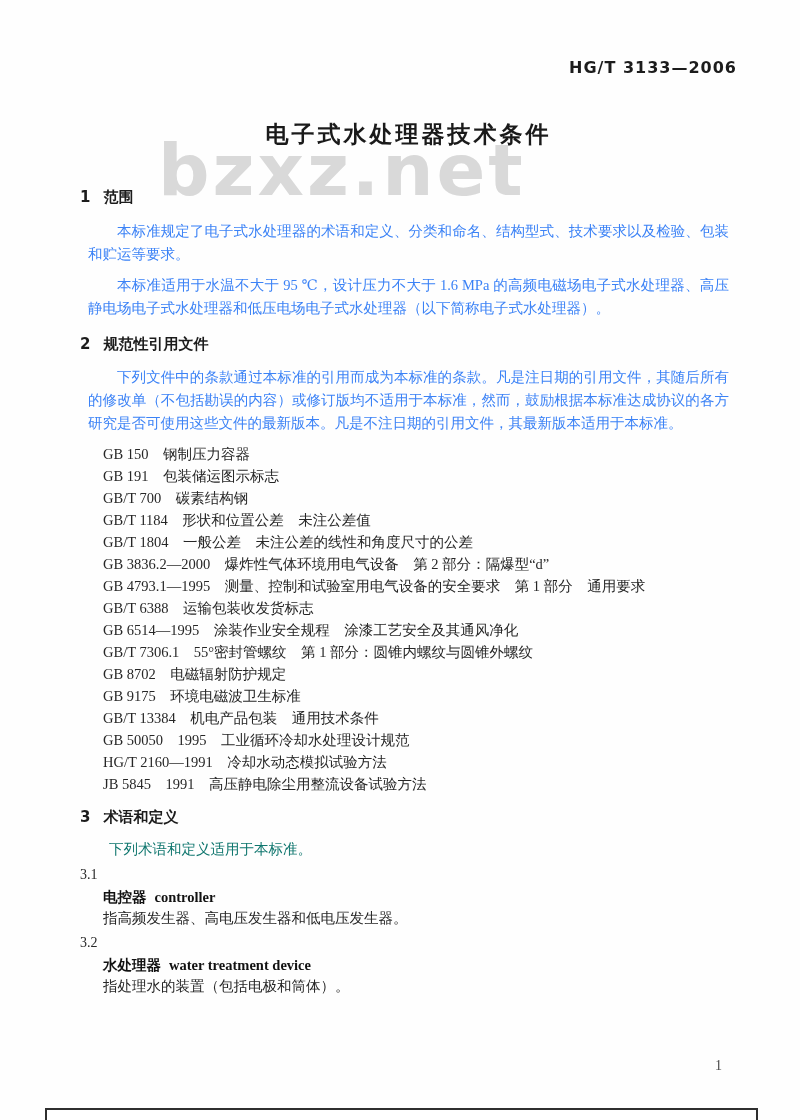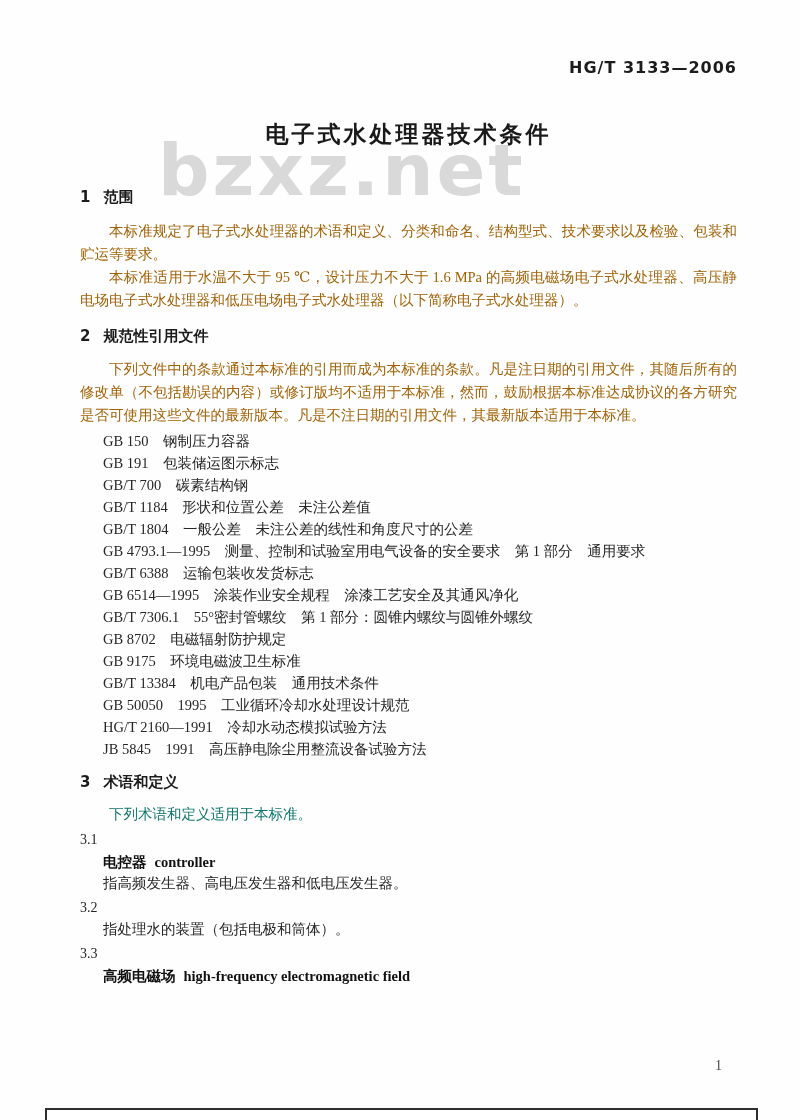--- a/index.html
+++ b/index.html
@@ -51,26 +51,26 @@
     font-weight: bold;
     font-size: 15px;
     color: #1c1c1c;
     line-height: 18px;
   }
   .sec-heading .sec-num { margin-right: 13px; }
   .sec1-heading { margin-top: 38px; margin-bottom: 14px; }
   .sec2-heading { margin-top: 15px; margin-bottom: 13px; }
   .sec3-heading { margin-top: 13px; margin-bottom: 12px; }
   .para {
-    margin: 0;
+    margin: 8px;
     font-size: 14.5px;
     line-height: 23px;
     text-align: justify;
     text-indent: 2em;
-    color: #a16207;
+    color: #3b82f6;
   }
   .ref-list { margin-top: 3px; padding-left: 23px; }
   .ref-item {
     font-size: 14.5px;
     line-height: 22px;
     white-space: nowrap;
     color: #262626;
   }
   .terms-intro {
     margin: 0;
@@ -142,20 +142,21 @@
       <span class="sec-num">2</span><span>规范性引用文件</span>
     </div>
     <p class="para">下列文件中的条款通过本标准的引用而成为本标准的条款。凡是注日期的引用文件，其随后所有的修改单（不包括勘误的内容）或修订版均不适用于本标准，然而，鼓励根据本标准达成协议的各方研究是否可使用这些文件的最新版本。凡是不注日期的引用文件，其最新版本适用于本标准。</p>
 
     <div class="ref-list">
       <div class="ref-item">GB 150　钢制压力容器</div>
       <div class="ref-item">GB 191　包装储运图示标志</div>
       <div class="ref-item">GB/T 700　碳素结构钢</div>
       <div class="ref-item">GB/T 1184　形状和位置公差　未注公差值</div>
       <div class="ref-item">GB/T 1804　一般公差　未注公差的线性和角度尺寸的公差</div>
+      <div class="ref-item">GB 3836.2—2000　爆炸性气体环境用电气设备　第 2 部分：隔爆型“d”</div>
       <div class="ref-item">GB 4793.1—1995　测量、控制和试验室用电气设备的安全要求　第 1 部分　通用要求</div>
       <div class="ref-item">GB/T 6388　运输包装收发货标志</div>
       <div class="ref-item">GB 6514—1995　涂装作业安全规程　涂漆工艺安全及其通风净化</div>
       <div class="ref-item">GB/T 7306.1　55°密封管螺纹　第 1 部分：圆锥内螺纹与圆锥外螺纹</div>
       <div class="ref-item">GB 8702　电磁辐射防护规定</div>
       <div class="ref-item">GB 9175　环境电磁波卫生标准</div>
       <div class="ref-item">GB/T 13384　机电产品包装　通用技术条件</div>
       <div class="ref-item">GB 50050　1995　工业循环冷却水处理设计规范</div>
       <div class="ref-item">HG/T 2160—1991　冷却水动态模拟试验方法</div>
       <div class="ref-item">JB 5845　1991　高压静电除尘用整流设备试验方法</div>
@@ -169,29 +170,26 @@
     <div class="term-block">
       <div class="term-num">3.1</div>
       <div class="term-title">
         <span class="zh">电控器</span><span class="en">controller</span>
       </div>
       <div class="term-def">指高频发生器、高电压发生器和低电压发生器。</div>
     </div>
 
     <div class="term-block">
       <div class="term-num">3.2</div>
+      <div class="term-title">
+        <span class="zh">水处理器</span><span class="en">water treatment device</span>
+      </div>
       <div class="term-def">指处理水的装置（包括电极和筒体）。</div>
     </div>
 
-    <div class="term-block">
-      <div class="term-num">3.3</div>
-      <div class="term-title">
-        <span class="zh">高频电磁场</span><span class="en">high-frequency electromagnetic field</span>
-      </div>
-    </div>
 
   </div>
 
   <div class="page-number">1</div>
 
   <div class="bottom-frame"></div>
 
 </div>
 
 </body></html>

